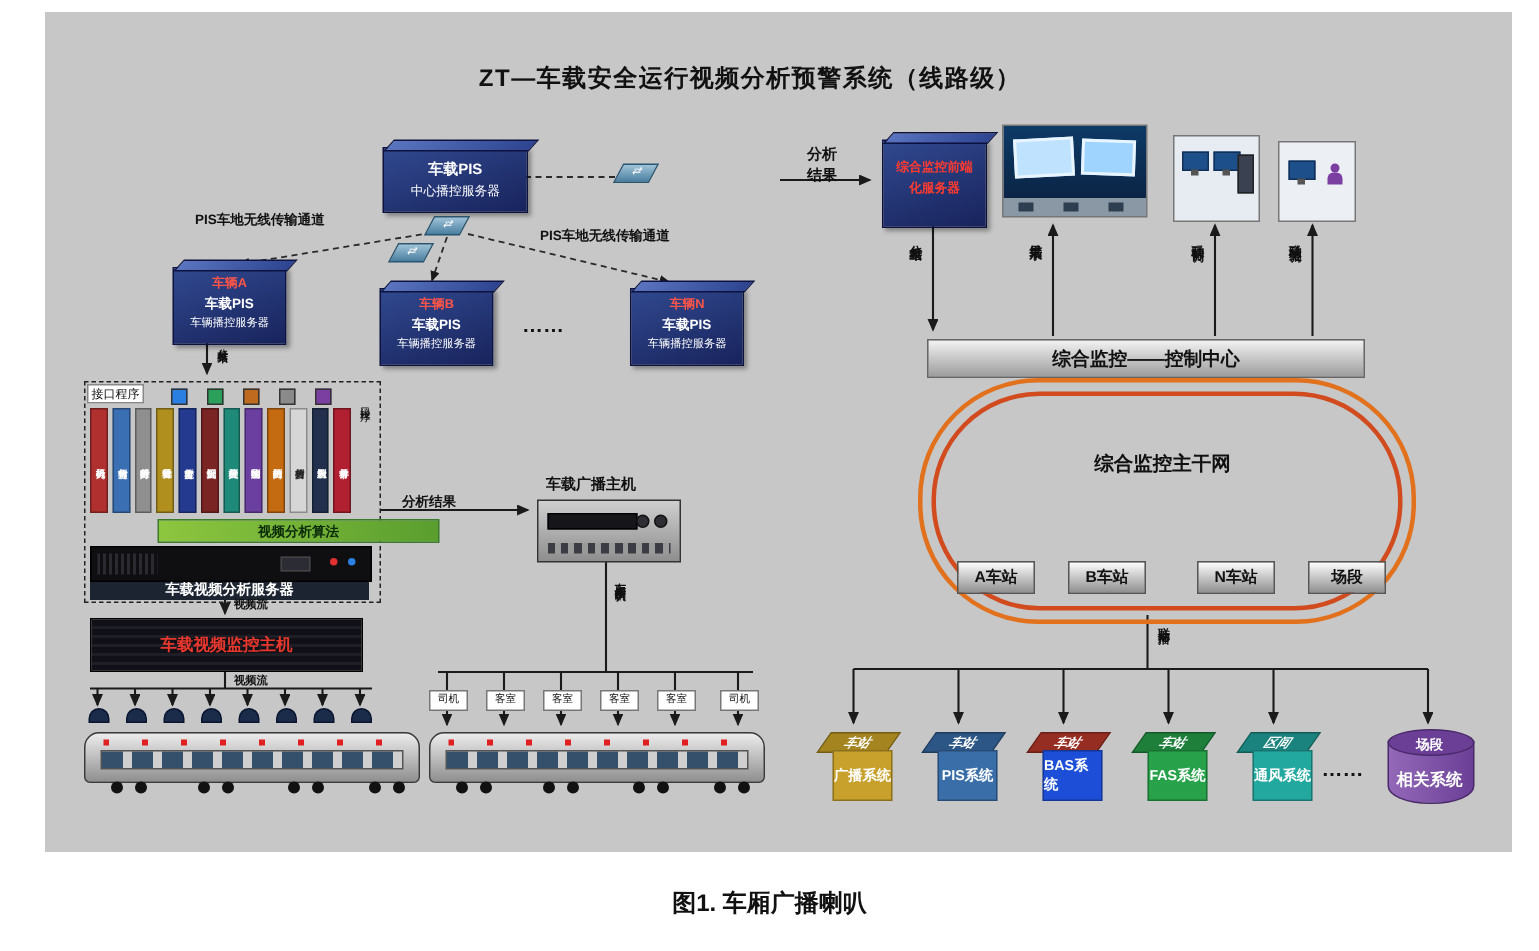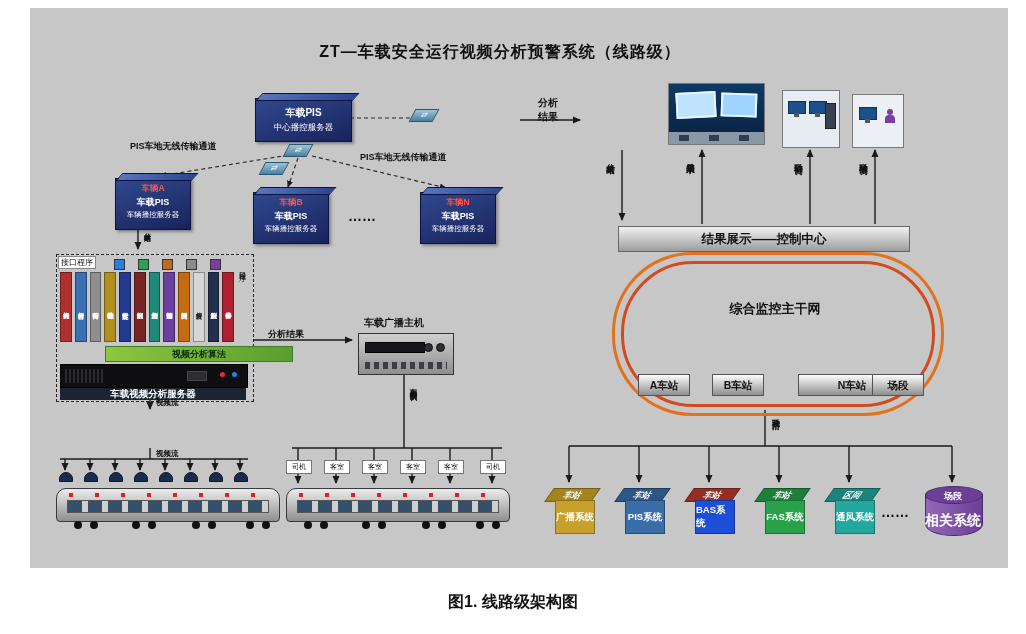--- a/index.html
+++ b/index.html
@@ -95,21 +95,21 @@
   .sys0 .sys-top{background:#a3841e}.sys0 .sys-front{background:#c7a12c}
   .sys1 .sys-top{background:#2c5685}.sys1 .sys-front{background:#3a6ea8}
   .sys2 .sys-top{background:#962d22}.sys2 .sys-front{background:#1d4ed8}
   .sys3 .sys-top{background:#1e7f3b}.sys3 .sys-front{background:#27a24b}
   .sys4 .sys-top{background:#1b837d}.sys4 .sys-front{background:#23a8a0}
   .cylinder{position:absolute;left:895px;top:478px;width:56px;height:48px;}
   .cyl-body{position:absolute;left:0;top:8px;width:100%;height:40px;background:linear-gradient(90deg,#9468b8,#6b3f96);
       border-radius:0 0 28px 28px / 0 0 12px 12px;border:1px solid #4a2a6a;}
   .cyl-top{position:absolute;left:0;top:0;width:100%;height:16px;background:#6b3f96;border-radius:50%;border:1px solid #4a2a6a;}
   .cyl-t1{position:absolute;left:0;top:4px;width:100%;text-align:center;color:#fff;font-weight:bold;font-size:9px;}
-  .cyl-t2{position:absolute;left:0;top:26px;width:100%;text-align:center;color:#fff;font-weight:bold;font-size:14px;}
+  .cyl-t2{position:absolute;left:0;top:26px;width:100%;text-align:center;color:#fff;font-weight:bold;font-size:11px;}
   
   .train{position:absolute;top:478px;width:232px;height:44px;}
   .t-body{position:absolute;left:4px;right:4px;top:2px;bottom:8px;background:linear-gradient(180deg,#ececec,#8f8f8f);
       border:1px solid #3a3a3a;border-radius:10px 10px 4px 4px;}
   .t-dots{position:absolute;left:12px;right:12px;top:4px;height:4px;
       background:repeating-linear-gradient(90deg,#e02020 0 4px,transparent 4px 26px);}
   .t-win{position:absolute;left:10px;right:10px;top:11px;height:11px;
       background:repeating-linear-gradient(90deg,#35506b 0 14px,#cfcfcf 14px 20px);border:1px solid #555;}
   .t-wheel{position:absolute;bottom:1px;left:22px;width:8px;height:8px;border-radius:50%;background:#111;
       box-shadow:16px 0 #111,58px 0 #111,74px 0 #111,118px 0 #111,134px 0 #111,172px 0 #111,188px 0 #111;}
@@ -185,20 +185,25 @@
     <div class="sw" style="left:256px;top:136px;">⇄</div>
     <div class="sw" style="left:232px;top:154px;">⇄</div>
     <div class="sw" style="left:382px;top:101px;">⇄</div>
 
     <div class="abs lbl" style="left:100px;top:132px;">PIS车地无线传输通道</div>
     <div class="abs lbl" style="left:330px;top:143px;">PIS车地无线传输通道</div>
 
 
     <div class="abs lbl" style="left:505px;top:88px;width:26px;text-align:center;font-size:10px;">分析结果</div>
 
+    <div class="node3d front" style="left:558px;top:85px;width:68px;height:57px;">
+      <div class="n3d-top"></div>
+      <div class="l1">综合监控前端</div>
+      <div class="l2">化服务器</div>
+    </div>
     <div class="abs lbl vtxt" style="left:575px;top:148px;font-size:8.5px;">分析结果</div>
 
     <div class="node3d vehicle" style="left:85px;top:170px;width:74px;height:50px;">
       <div class="n3d-top"></div>
       <div class="tag">车辆A</div>
       <div class="l1">车载PIS</div>
       <div class="l2">车辆播控服务器</div>
     </div>
     <div class="node3d vehicle" style="left:223px;top:184px;width:74px;height:50px;">
       <div class="n3d-top"></div>
@@ -229,28 +234,28 @@
       <div class="tower" style="right:3px;top:12px;"></div>
     </div>
     <div class="pic pic-sw" style="left:822px;top:86px;width:50px;height:52px;">
       <div class="mon" style="left:6px;top:12px;"></div>
       <div class="person" style="left:32px;top:20px;"></div>
     </div>
     <div class="abs vtxt lbl" style="left:655px;top:148px;font-size:8.5px;">结果展示</div>
     <div class="abs vtxt lbl" style="left:763px;top:148px;font-size:8.5px;">联动行调</div>
     <div class="abs vtxt lbl" style="left:828px;top:148px;font-size:8.5px;">联动维调</div>
 
-    <div class="barcc">结果展示——控制中心</div>
+    <div class="barcc">综合监控——控制中心</div>
     <div class="ringO">
         <div class="ringI"></div>
       </div>
     <div class="backbone">综合监控主干网</div>
     <div class="station" style="left:608px;">A车站</div>
     <div class="station" style="left:682px;">B车站</div>
-    <div class="station" style="left:768px;padding-left:28px;">N车站</div>
+    <div class="station" style="left:768px;">N车站</div>
     <div class="station" style="left:842px;">场段</div>
     <div class="abs vtxt lbl" style="left:739px;top:404px;font-size:8px;">联动广播</div>
 
     <div class="sysbox sys0" style="left:513px;">
       <div class="sys-top">车站</div>
       <div class="sys-front">广播系统</div>
     </div>
     <div class="sysbox sys1" style="left:583px;">
       <div class="sys-top">车站</div>
       <div class="sys-front">PIS系统</div>
@@ -325,20 +330,21 @@
     <div class="algbar">视频分析算法</div>
     <div class="srvimg">
       <div class="vent"></div>
       <div class="prt"></div>
       <div class="led1"></div>
       <div class="led2"></div>
     </div>
     <div class="srvlbl">车载视频分析服务器</div>
 
     <div class="abs lbl" style="left:126px;top:390px;font-size:7.5px;">视频流</div>
+    <div class="monhost">车载视频监控主机</div>
     <div class="abs lbl" style="left:126px;top:441px;font-size:7.5px;">视频流</div>
     <div class="abs lbl" style="left:238px;top:320px;">分析结果</div>
 
     <div class="abs lbl" style="left:334px;top:308px;font-size:10px;">车载广播主机</div>
     <div class="bhost">
       <div class="slot"></div>
       <div class="kn1"></div>
       <div class="kn2"></div>
       <div class="row"></div>
     </div>
@@ -369,14 +375,14 @@
     </div>
     <div class="train" style="left:252px;">
       <div class="t-body">
         <div class="t-dots"></div>
         <div class="t-win"></div>
       </div>
       <div class="t-wheel"></div>
     </div>
   </div>
 
-  <div class="cap">图1. 线路级架构图</div>
+  <div class="cap">图1. 车厢广播喇叭</div>
 </div>
 
 </body></html>

